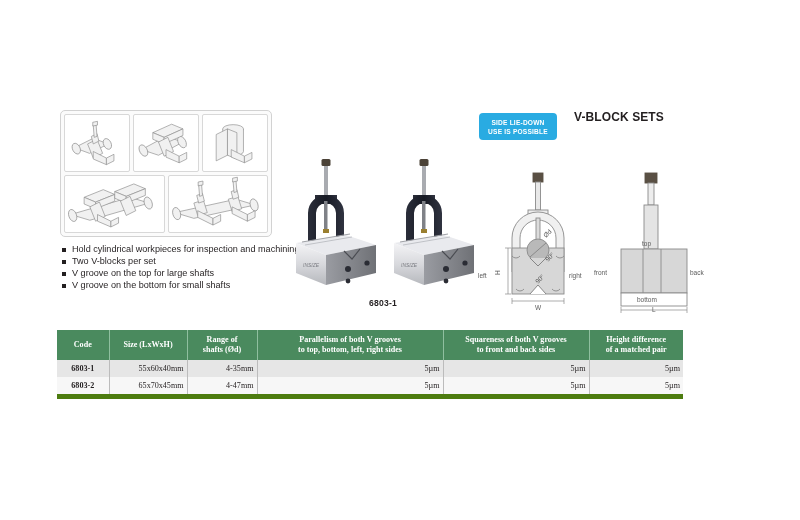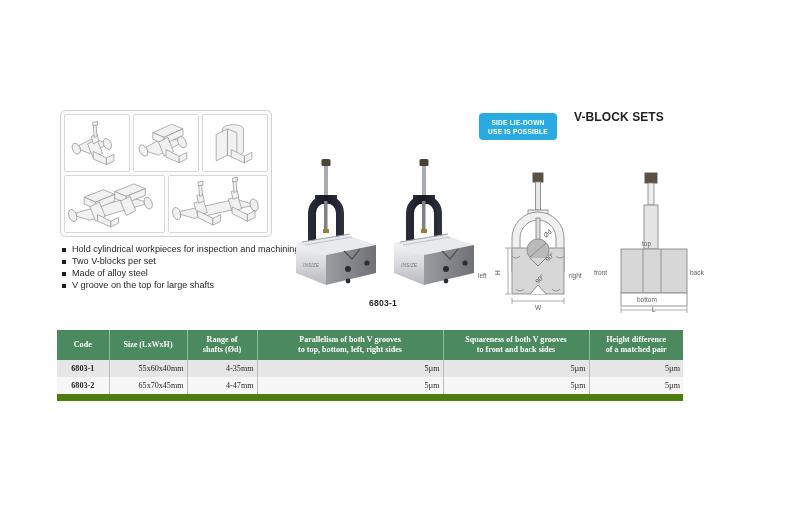--- a/index.html
+++ b/index.html
@@ -174,21 +174,21 @@
     color: #231f20;
     vertical-align: middle;
   }
   .spec-table td:last-child { border-right: none; }
   .spec-table td.code {
     font-weight: bold;
     text-align: center;
   }
   .spec-table tbody tr.odd td { background: #e6e6e6; }
   .spec-table tbody tr.even td { background: #f7f7f7; }
-  .spec-table tbody tr:last-child td { border-bottom: 7px solid #4d7c0f; }
+  .spec-table tbody tr:last-child td { border-bottom: 5px solid #4d7c0f; }
 </style>
 </head>
 <body>
 
 <div class="thumb-panel">
   <div class="thumb-row">
     <div class="thumb-cell">
       <svg viewBox="0 0 68 58" xmlns="http://www.w3.org/2000/svg">
         <g fill="#f1f1f1" stroke="#8d8d8d" stroke-width="0.7" stroke-linejoin="round">
           <path d="M10 34 L30 24 L46 30 L26 40 Z"></path>
@@ -271,22 +271,22 @@
           <path d="M82 40 L90 36 L90 43 L82 47 Z"></path>
         </g>
       </svg>
     </div>
   </div>
 </div>
 
 <ul class="features">
   <li>Hold cylindrical workpieces for inspection and machining</li>
   <li>Two V-blocks per set</li>
-  <li>Made of alloy steel</li>
   <li>V groove on the top for large shafts</li>
+  <li>V groove on the bottom for small shafts</li>
 </ul>
 
 <div class="photo-area">
   <svg viewBox="0 0 190 150" xmlns="http://www.w3.org/2000/svg">
     <defs>
       <linearGradient id="steelA" x1="0" y1="0" x2="0" y2="1">
         <stop offset="0" stop-color="#f4f4f6"></stop>
         <stop offset="0.5" stop-color="#d8d9dd"></stop>
         <stop offset="1" stop-color="#b6b8bd"></stop>
       </linearGradient>

